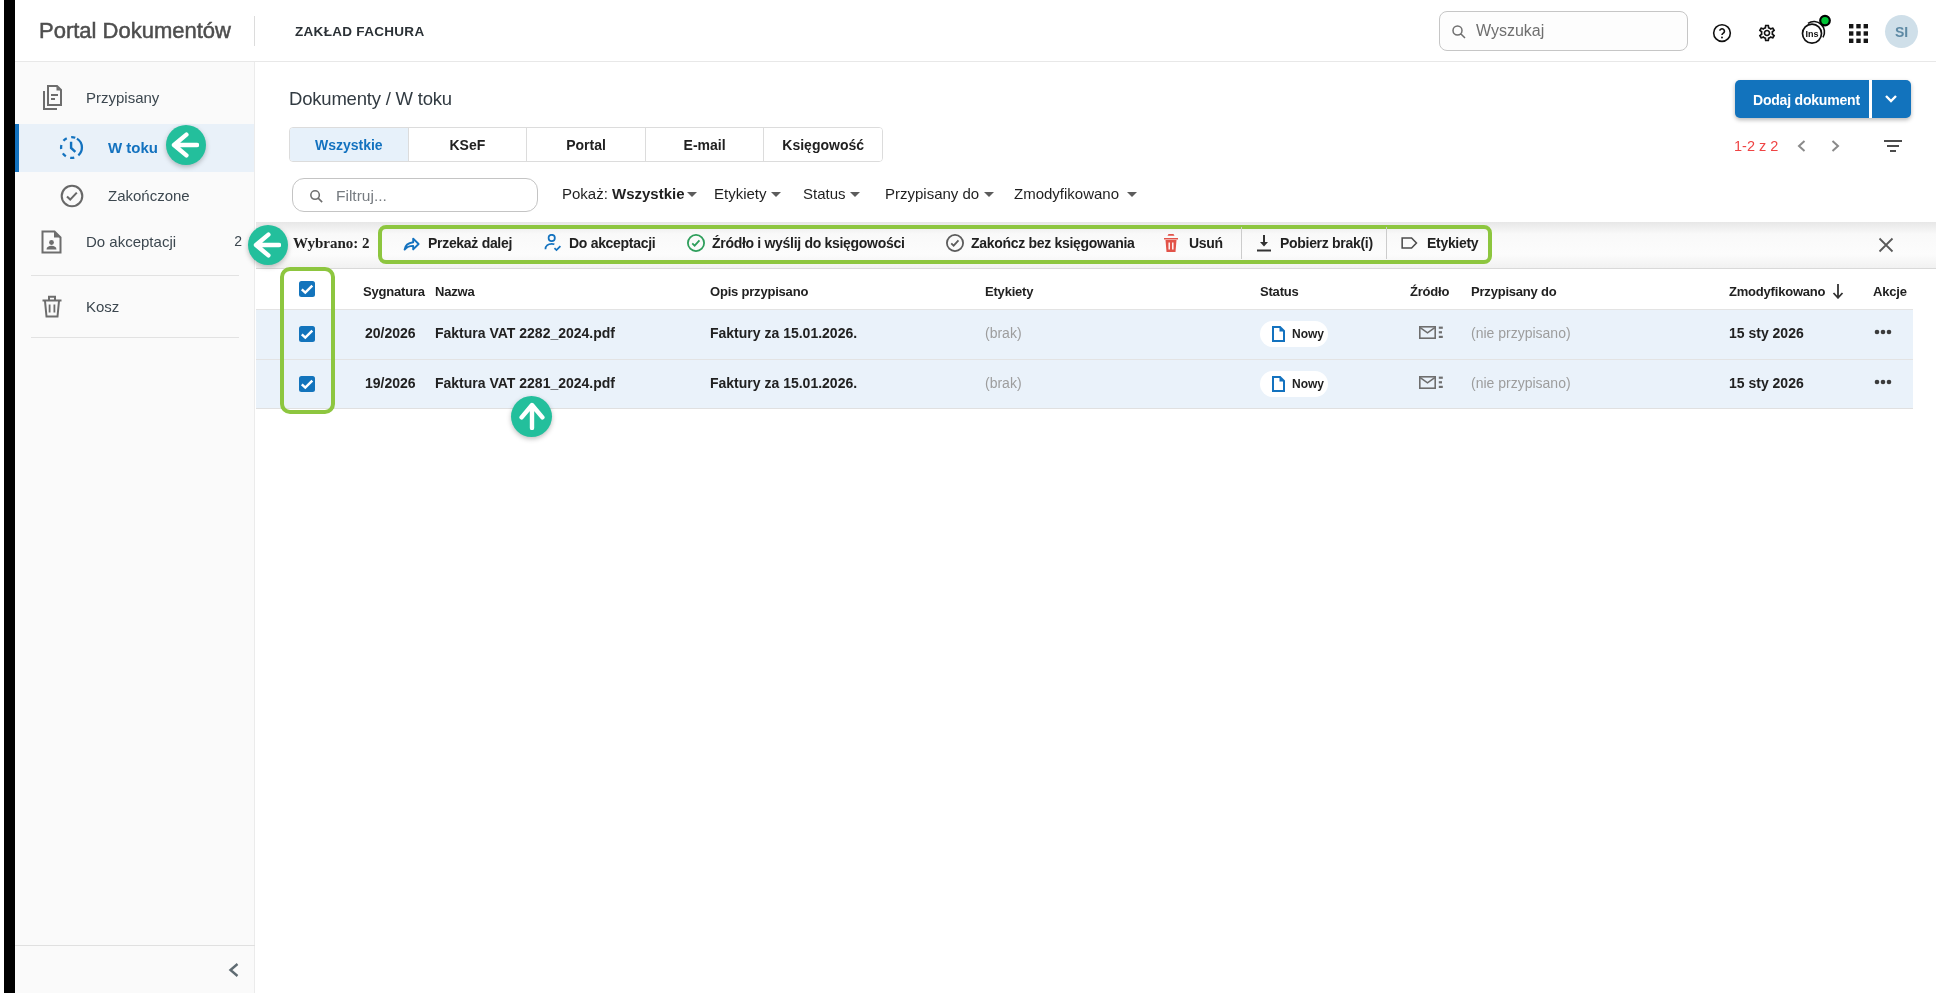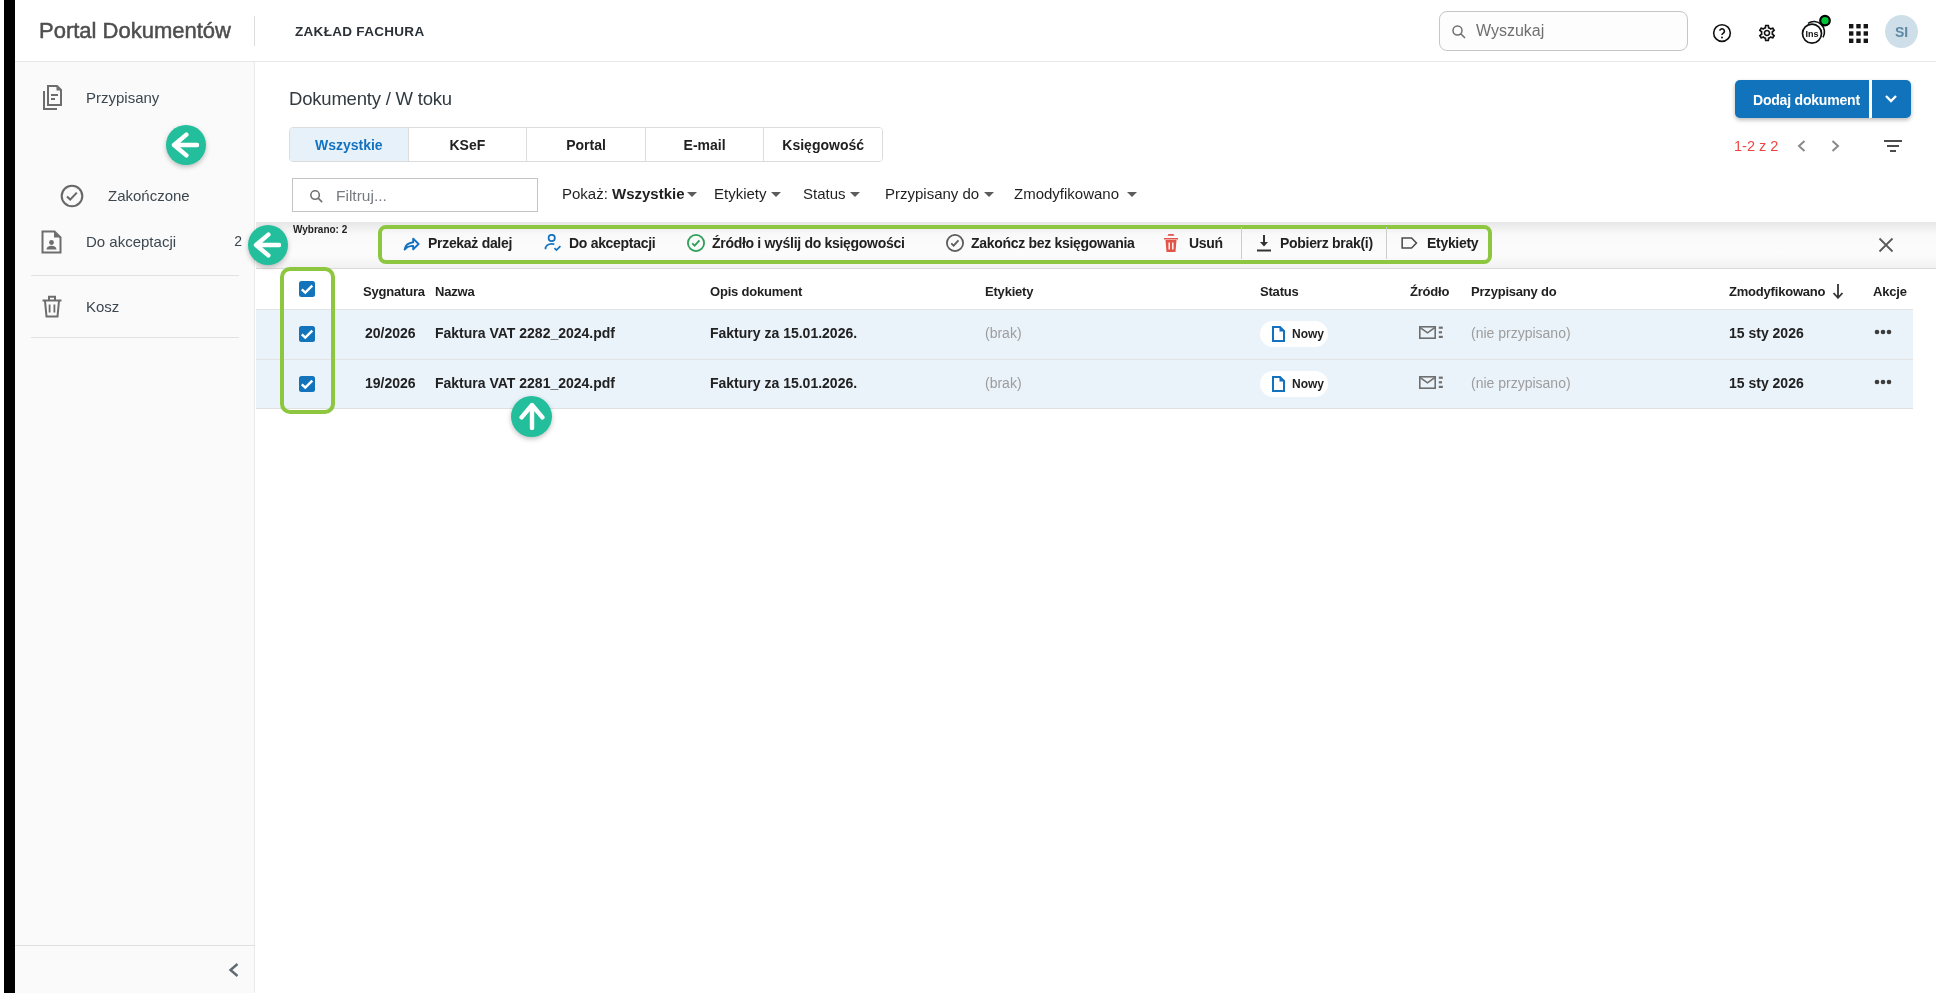--- a/index.html
+++ b/index.html
@@ -46,31 +46,31 @@
   #addbtn svg { position:absolute; left:149px; top:13px; }
   
   #tabs { left:33px; top:64px; width:594px; height:35px; display:flex;
     border:1px solid #dcdcdc; border-radius:4px; overflow:hidden; }
   .tab { flex:1; display:flex; align-items:center; justify-content:center;
     font-size:14px; font-weight:700; color:#212121; background:#fff; border-right:1px solid #dcdcdc; }
   .tab:last-child { border-right:none; }
   .tab.on { background:#e7f1fa; color:#1372bf; }
   
   #filterbox { left:36px; top:115px; width:246px; height:34px; border:1px solid #c4c4c4;
-    border-radius:0; background:#fff; }
+    border-radius:12px; background:#fff; }
   #filterbox svg { position:absolute; left:15px; top:9px; }
   #filterbox .ph { position:absolute; left:43px; top:8px; font-size:15.5px; color:#767b80; }
   .drop { top:122px; font-size:15px; color:#1f1f1f; }
   .caret { top:129px; width:0; height:0; border-left:5px solid transparent;
     border-right:5px solid transparent; border-top:5.5px solid #5c5c5c; }
   #pag { left:1478px; top:75px; font-size:14.5px; color:#ef4444; }
   
   #seltb { left:256px; top:222px; width:1680px; height:47px; border-bottom:1px solid #d9d9d9;
     background:linear-gradient(180deg,#e7e7e7 0%,#f9f9f9 26%,#fcfcfc 70%,#f1f1f1 100%); }
-  #wybrano { left:37px; top:2px; font-size:10px; font-weight:700; color:#212121; }
+  #wybrano { left:37px; top:13px; font-size:15px; font-weight:700; color:#212121;font-family:Liberation Serif, serif; }
   #greenbar { left:122px; top:3px; width:1114px; height:39px; border:4px solid #8dc63f;
     border-radius:8px; background:transparent; }
   .act { position:absolute; top:0; height:42px; }
   .act .tx { position:absolute; top:13px; font-size:14px; letter-spacing:-0.3px; font-weight:700; color:#212121; white-space:nowrap; }
   .tdiv { position:absolute; top:5px; width:1px; height:32px; background:#cccccc; }
   
   #thead { left:256px; top:269px; width:1680px; height:41px; background:#fff; }
   .hc { position:absolute; top:15px; font-size:13px; letter-spacing:-0.2px; font-weight:700; color:#212121; white-space:nowrap; }
   .row { position:absolute; left:0; width:1657px; height:50px; background:#eaf2fa; }
   .row .c { position:absolute; font-size:14px; font-weight:700; color:#212121; top:15px; white-space:nowrap; }
@@ -131,20 +131,28 @@
 <div id="sidebar" class="abs">
   <div class="sitem" style="top:12px">
     <svg style="left:25px; top:11px" width="24" height="26" viewBox="0 0 24 26">
       <path fill="none" stroke="#6d6d6d" stroke-width="2" d="M4 6v18h13"></path>
       <path fill="none" stroke="#6d6d6d" stroke-width="2" d="M8 1h9l4 4v15H8z"></path>
       <path fill="#6d6d6d" d="M16.5 1.5v4h4z"></path>
       <path stroke="#6d6d6d" stroke-width="2" d="M11 10h7M11 14h4"></path>
     </svg>
     <div class="txt" style="left:71px">Przypisany</div>
   </div>
+  <div class="sitem" id="it-wtoku" style="top:62px">
+    <div class="bar"></div>
+    <svg style="left:44px; top:11px" width="25" height="25" viewBox="0 0 24 24">
+      <circle cx="12" cy="12" r="10" fill="none" stroke="#1372bf" stroke-width="2.2" stroke-dasharray="19 4.4 4 4.4 4 4.4 4 4.4 4 4.4 4 1.8" stroke-dashoffset="10.5"></circle>
+      <path fill="none" stroke="#1372bf" stroke-width="2.3" d="M11.6 6.4v6l4.1 3.9"></path>
+    </svg>
+    <div class="txt" style="left:93px">W toku</div>
+  </div>
   <div class="sitem" style="top:110px">
     <svg style="left:45px; top:12px" width="24" height="24" viewBox="0 0 24 24">
       <circle cx="12" cy="12" r="10.3" fill="none" stroke="#686868" stroke-width="2.1"></circle>
       <path fill="none" stroke="#686868" stroke-width="2.1" d="M7 12.6l3.2 3 6.6-7"></path>
     </svg>
     <div class="txt" style="left:93px">Zakończone</div>
   </div>
   <div class="sitem" style="top:156px">
     <svg style="left:26px; top:12px" width="21" height="24" viewBox="0 0 21 24">
       <path fill="none" stroke="#6d6d6d" stroke-width="2" d="M1.5 1.5h12l6 6v15h-18z"></path>
@@ -278,21 +286,21 @@
       <path stroke="#5a5a5a" stroke-width="1.8" d="M1.5 1.5l13 13M14.5 1.5l-13 13"></path>
     </svg>
 </div>
 
 <div id="thead" class="abs">
   <div class="cb abs" style="left:43px; top:12px"><svg width="16" height="16" viewBox="0 0 16 16">
         <path fill="none" stroke="#fff" stroke-width="2.5" d="M2.8 8.4l3.5 3.2 7-7"></path>
       </svg></div>
   <div class="hc" style="left:107px">Sygnatura</div>
   <div class="hc" style="left:179px">Nazwa</div>
-  <div class="hc" style="left:454px">Opis dokument</div>
+  <div class="hc" style="left:454px">Opis przypisano</div>
   <div class="hc" style="left:729px">Etykiety</div>
   <div class="hc" style="left:1004px">Status</div>
   <div class="hc" style="left:1154px">Źródło</div>
   <div class="hc" style="left:1215px">Przypisany do</div>
   <div class="hc" style="left:1473px">Zmodyfikowano</div>
   <svg class="hc abs" style="left:1576px; top:15px" width="12" height="15" viewBox="0 0 12 15">
       <path fill="none" stroke="#333" stroke-width="1.8" d="M6 0v12.5M1.5 9L6 13.8 10.5 9"></path>
     </svg>
   <div class="hc" style="left:1617px">Akcje</div>
 </div>

